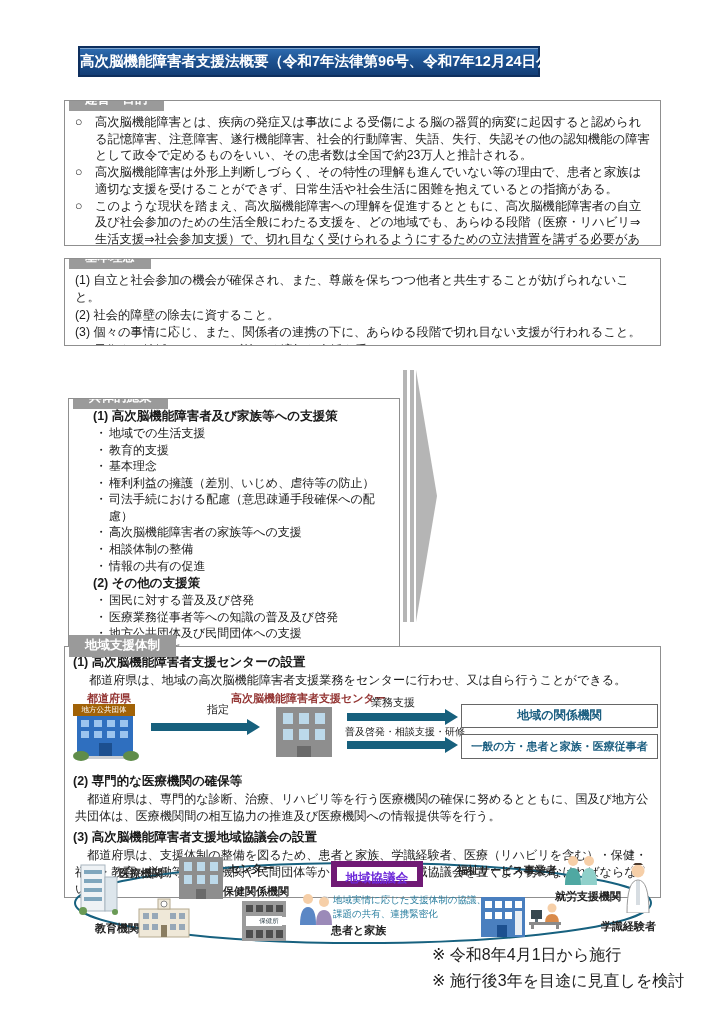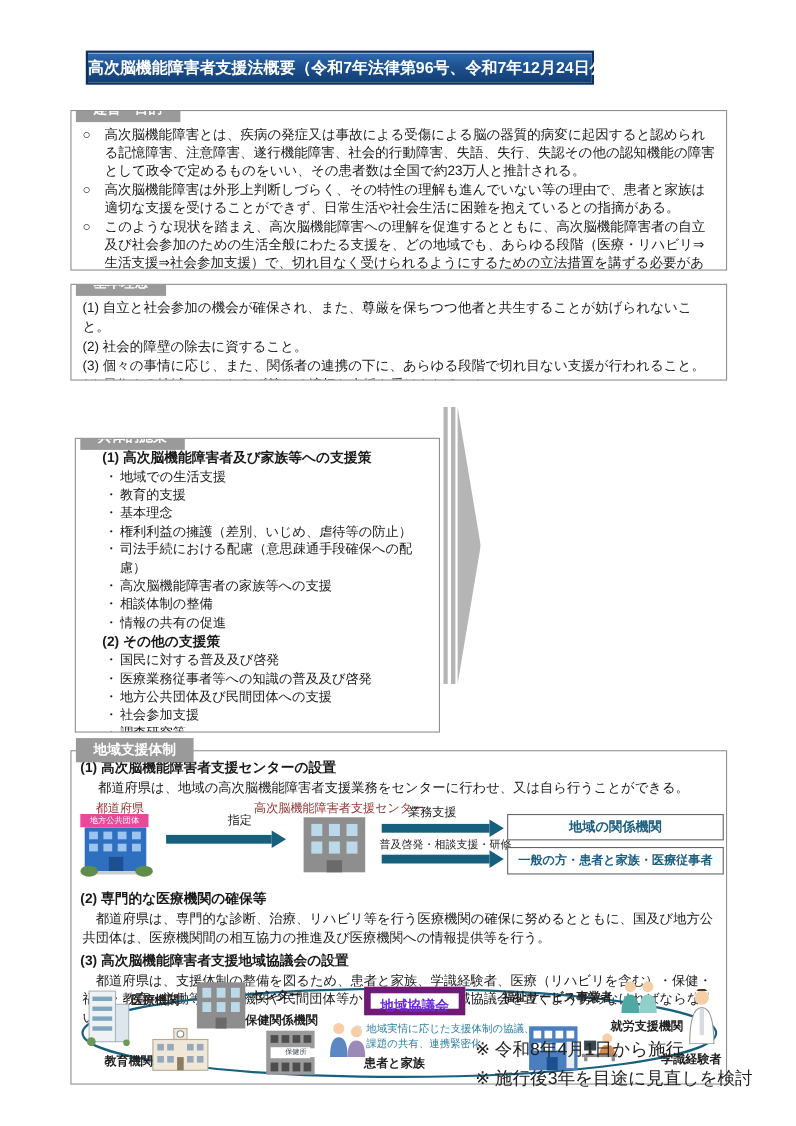--- a/index.html
+++ b/index.html
@@ -46,34 +46,34 @@
 .cycle-label { position:absolute; top:50%; left:50%; transform:translate(-50%,-50%);
   font-weight:bold; font-size:11.5px; color:#943634; white-space:nowrap; }
 #pdca-box2 { margin:0 34px; }
 .down-stem { width:12px; height:7px; background:#17607d; margin:5px auto 0; }
 .down-arrow { width:0; height:0; border-left:15px solid transparent; border-right:15px solid transparent;
   border-top:13px solid #17607d; margin:0 auto; }
 .pdca-result { margin-top:5px; text-align:center; font-style:italic; font-weight:bold;
   font-size:11.3px; color:#17607d; text-decoration:underline; white-space:nowrap; }
 
 
-#panel-regional { left:64px; top:682px; width:597px; height:304px; overflow:visible; }
+#panel-regional { left:64px; top:646px; width:597px; height:252px; overflow:visible; }
 .r-title { position:absolute; font-weight:bold; font-size:12.5px; white-space:nowrap; }
 .r-body { position:absolute; font-size:12.1px; line-height:1.4; }
 
-.redlabel { position:absolute; color:#943634; font-weight:normal; font-size:11px; white-space:nowrap; }
+.redlabel { position:absolute; color:#943634; font-weight:bold; font-size:11px; white-space:nowrap; }
 .arrow { position:absolute; height:8px; background:#17607d; }
 .arrow::after { content:""; position:absolute; right:-13px; top:-4.5px; width:0; height:0;
   border-left:13px solid #17607d; border-top:8.5px solid transparent; border-bottom:8.5px solid transparent; }
 .arrow-label { position:absolute; font-size:11px; color:#222; white-space:nowrap; }
 .d1-box { position:absolute; left:396px; width:197px; border:1.2px solid #666;
   text-align:center; font-weight:bold; color:#1b5e80; background:#fff; }
 #d1-box1 { top:57px; height:24px; font-size:12px; line-height:21px; }
 #d1-box2 { top:87px; height:25px; font-size:11px; line-height:22px; }
-.sign { background:#ec4899; color:#fff; font-size:7.5px; text-align:center; line-height:12px; height:12px; width:62px; }
+.sign { background:#a16207; color:#fff; font-size:7.5px; text-align:center; line-height:12px; height:12px; width:62px; }
 .icon-wrap { position:absolute; }
 
 .ellipse-svg { position:absolute; left:0; top:210px; }
 .net-label { position:absolute; font-weight:bold; font-size:11px; color:#222; white-space:nowrap; }
 .council-box { position:absolute; left:266px; top:214px; width:92px; height:26px; border:6px solid #701a75;
   color:#6d28d9; font-weight:bold; font-size:12.5px; text-align:center; line-height:22px; background:#fff; z-index:3; }
 .council-desc { position:absolute; left:268px; top:246px; font-size:9.5px; color:#2a7fa0; line-height:1.5; white-space:nowrap; }
 .minisign { position:absolute; background:#ffffff; color:#37474f; font-size:6.5px; line-height:8px; text-align:center; }
 
 

